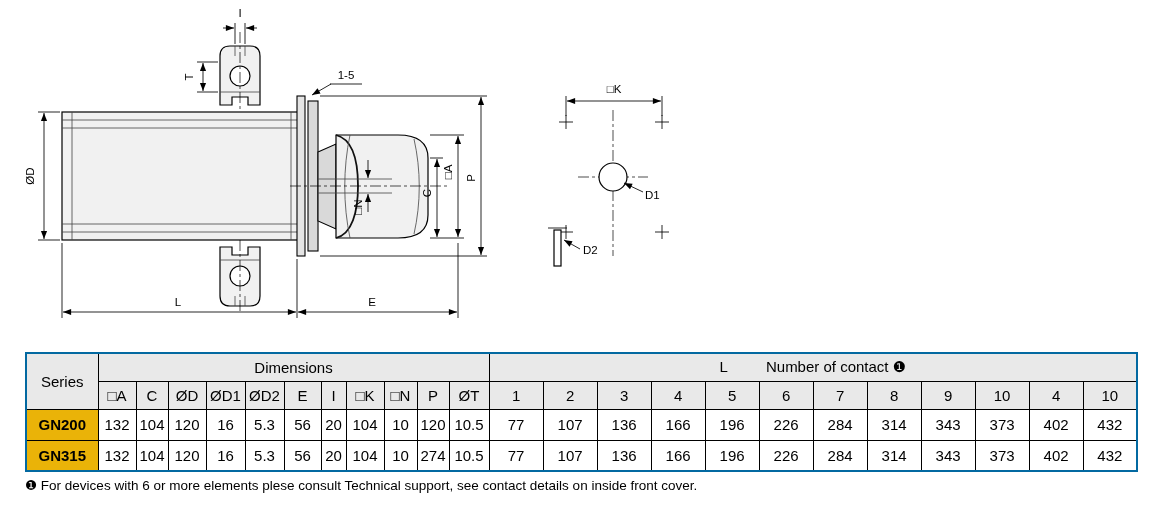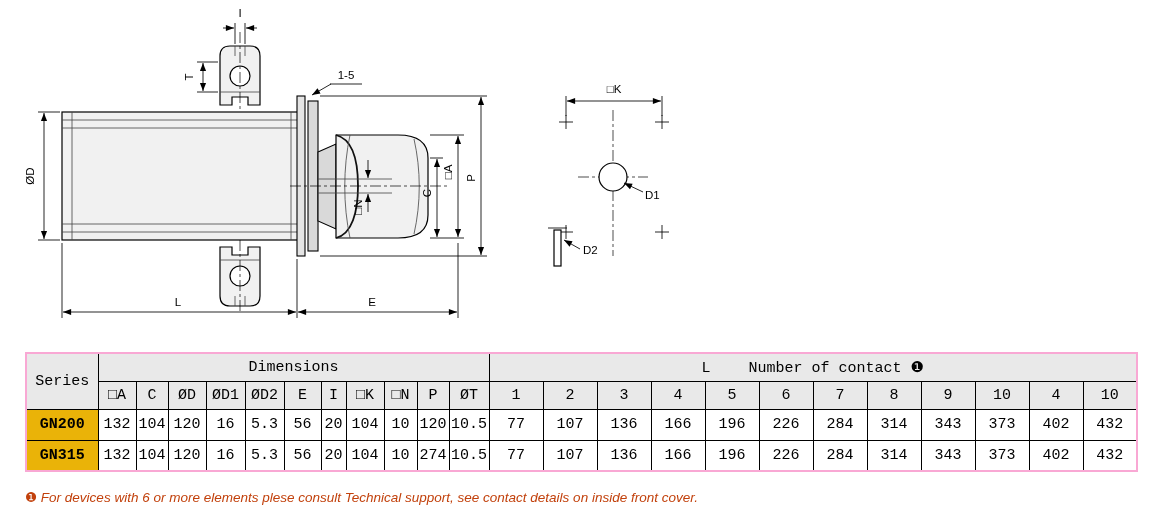--- a/index.html
+++ b/index.html
@@ -15,30 +15,30 @@
   .part3 { fill:#d9d9d9; stroke:#000; stroke-width:1.1; }
   .hole  { fill:#ffffff; stroke:#000; stroke-width:1.2; }
   .thin  { stroke:#444; stroke-width:0.8; fill:none; }
   .ext   { stroke:#000; stroke-width:0.85; fill:none; }
   .dim   { stroke:#000; stroke-width:0.85; fill:none; marker-start:url(#arr); marker-end:url(#arr); }
   .dimE  { stroke:#000; stroke-width:0.85; fill:none; marker-end:url(#arr); }
   .cl    { stroke:#000; stroke-width:0.7; fill:none; stroke-dasharray:11 3 3 3; }
 
   
   .table-area { position:absolute; left:25px; top:352px; width:1113px; }
-  table { border-collapse:collapse; table-layout:fixed; width:1113px; border:2px solid #f9a8d4;font-family:Liberation Mono, monospace; }
+  table { border-collapse:collapse; table-layout:fixed; width:1113px; border:2px solid #0369a1; }
   th, td { border:1px solid #000; text-align:center; vertical-align:middle;
            font-weight:400; font-size:15px; padding:0 1px; height:28px;
            overflow:hidden; white-space:nowrap; }
   thead th { background:#e9e9e9; }
   tbody th { font-weight:700; background:#eab308; height:31px; }
   tbody td { height:31px; }
   th.series-h { font-size:15px; }
   th.elements-h .el-l { margin-right:38px; }
-  .footnote { margin-top:17px; font-size:13.5px; color:#c2410c; text-align:left;font-style:italic; }
+  .footnote { margin-top:5px; font-size:13.5px; color:#000000; text-align:left; }
 </style>
 </head>
 <body>
 
 <div id="screen">
 
   <svg id="drawing" width="1151" height="348" viewBox="0 0 1151 348">
     <defs>
       <marker id="arr" viewBox="0 0 10 10" refX="9.5" refY="5" markerWidth="9" markerHeight="9" orient="auto-start-reverse" markerUnits="userSpaceOnUse">
         <path d="M0.5,1.6 L9.5,5 L0.5,8.4 Z" fill="#000"></path>

